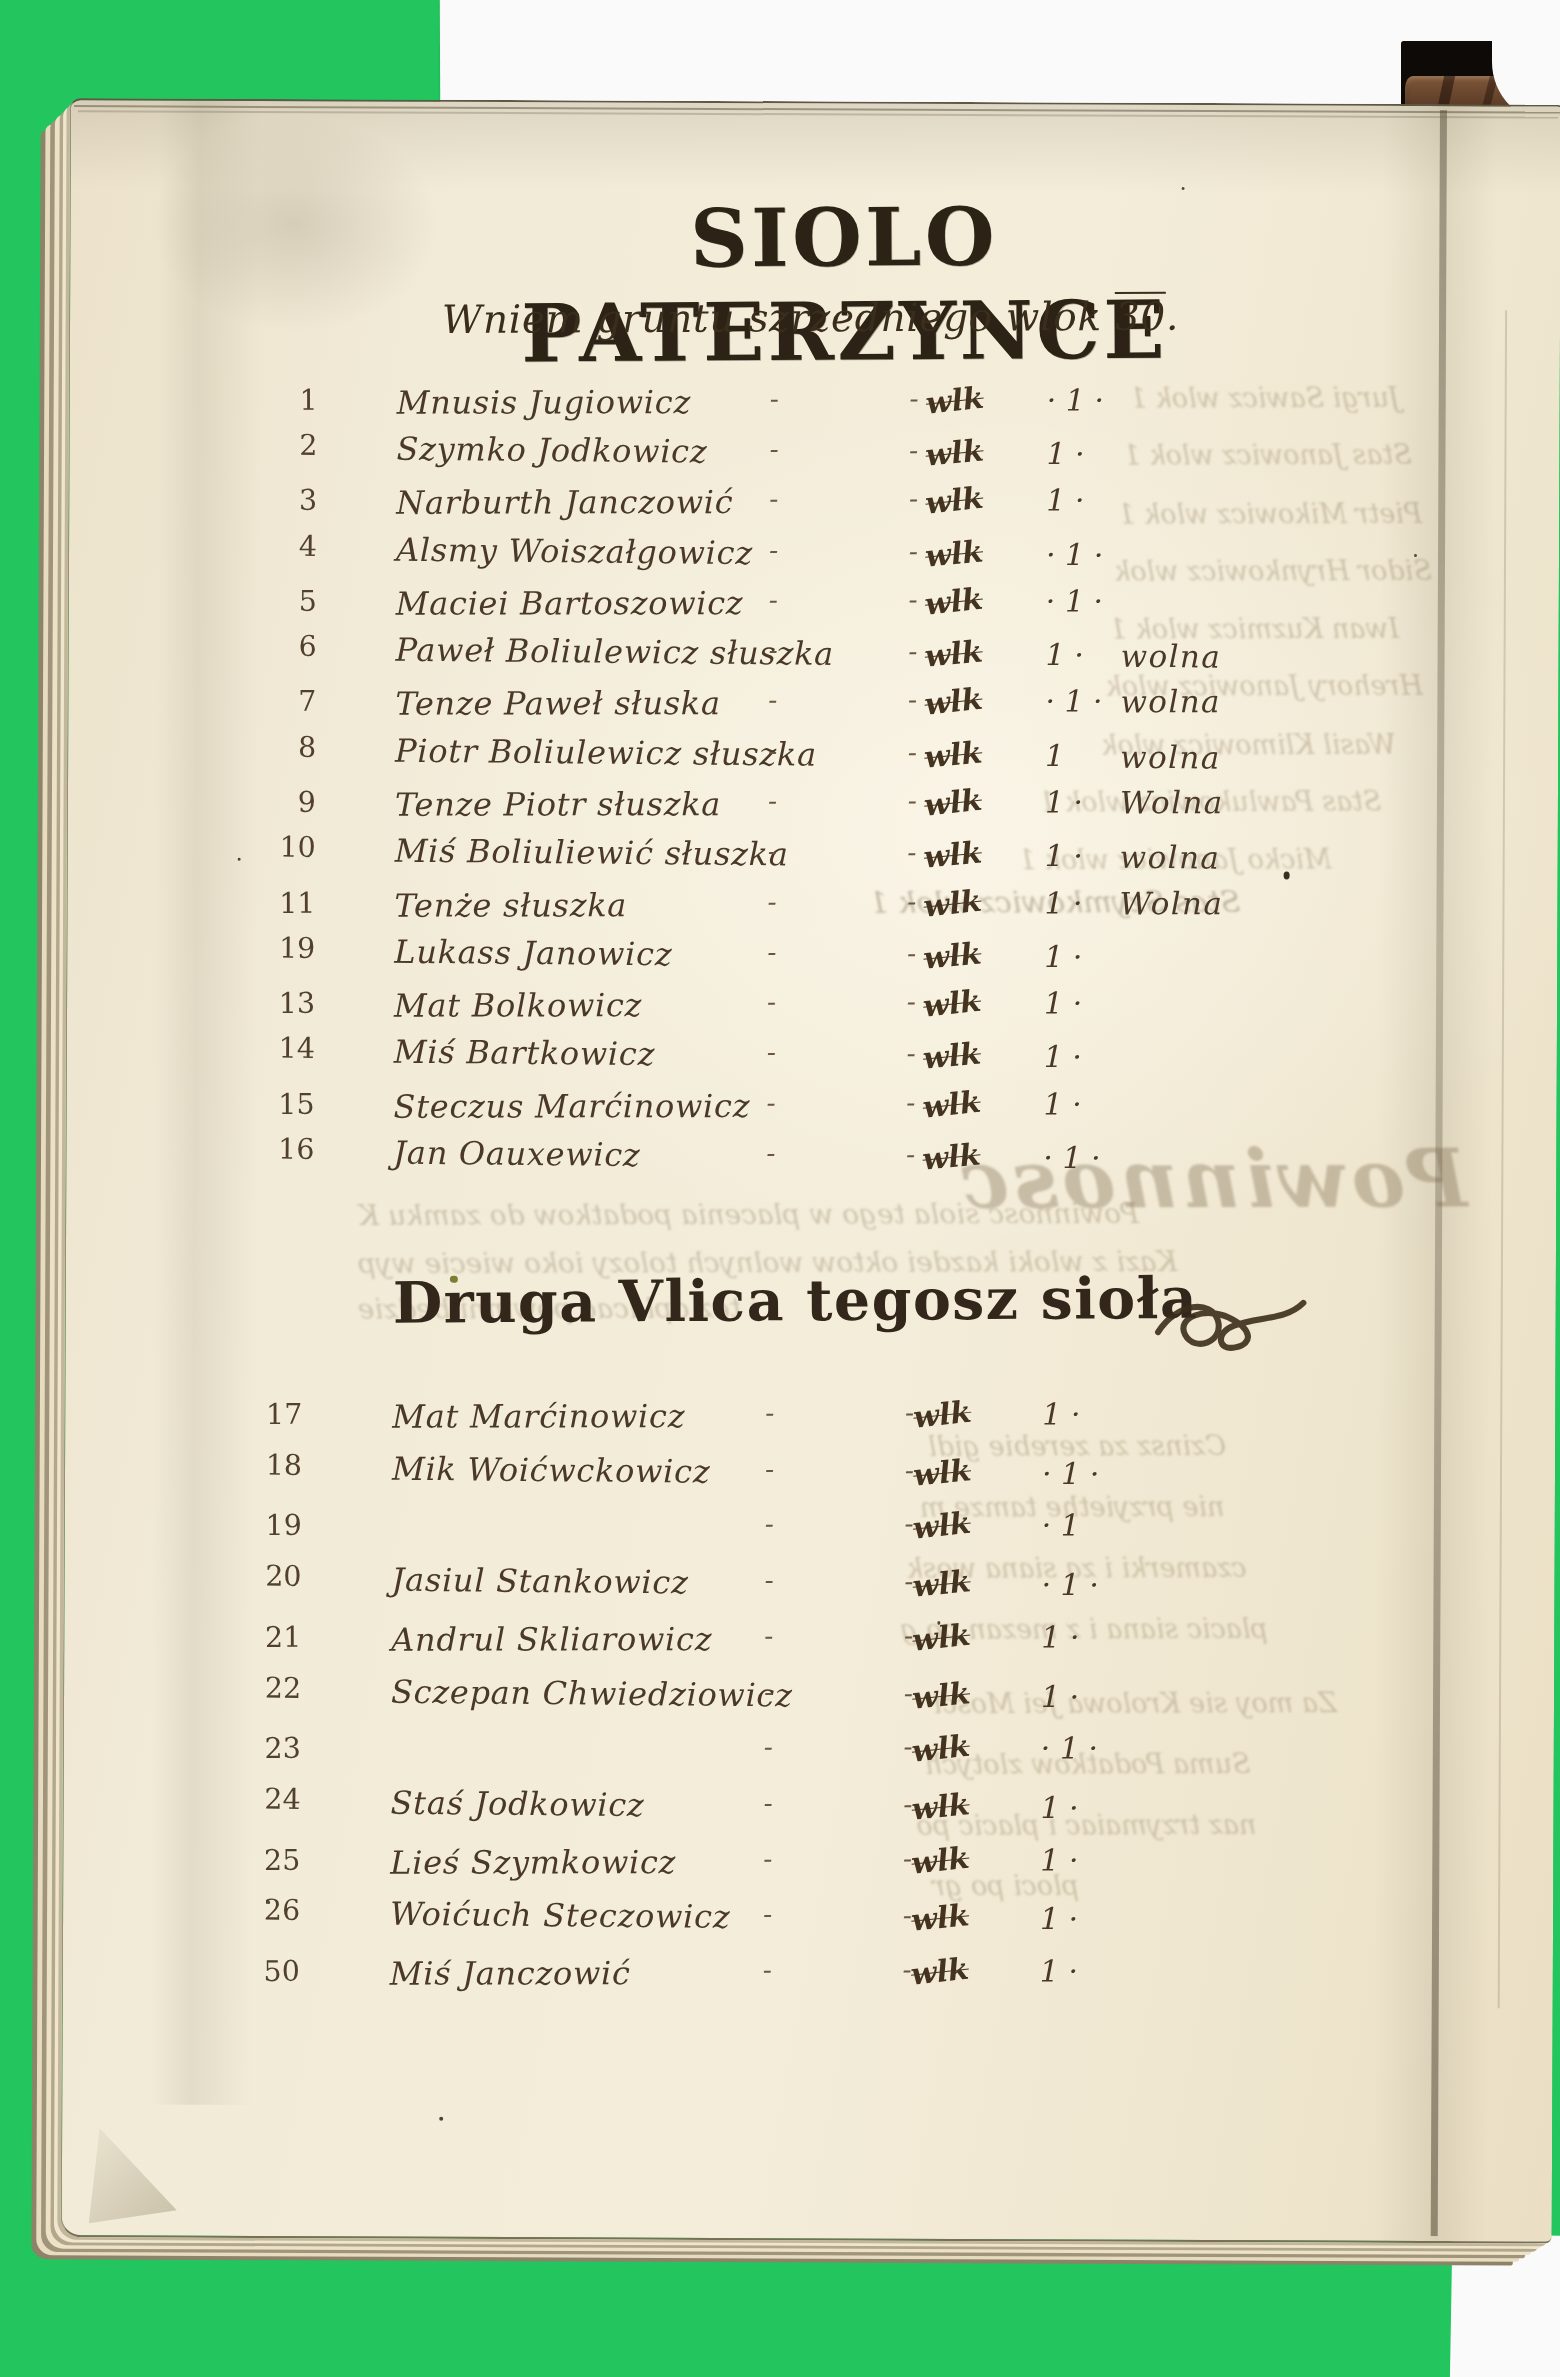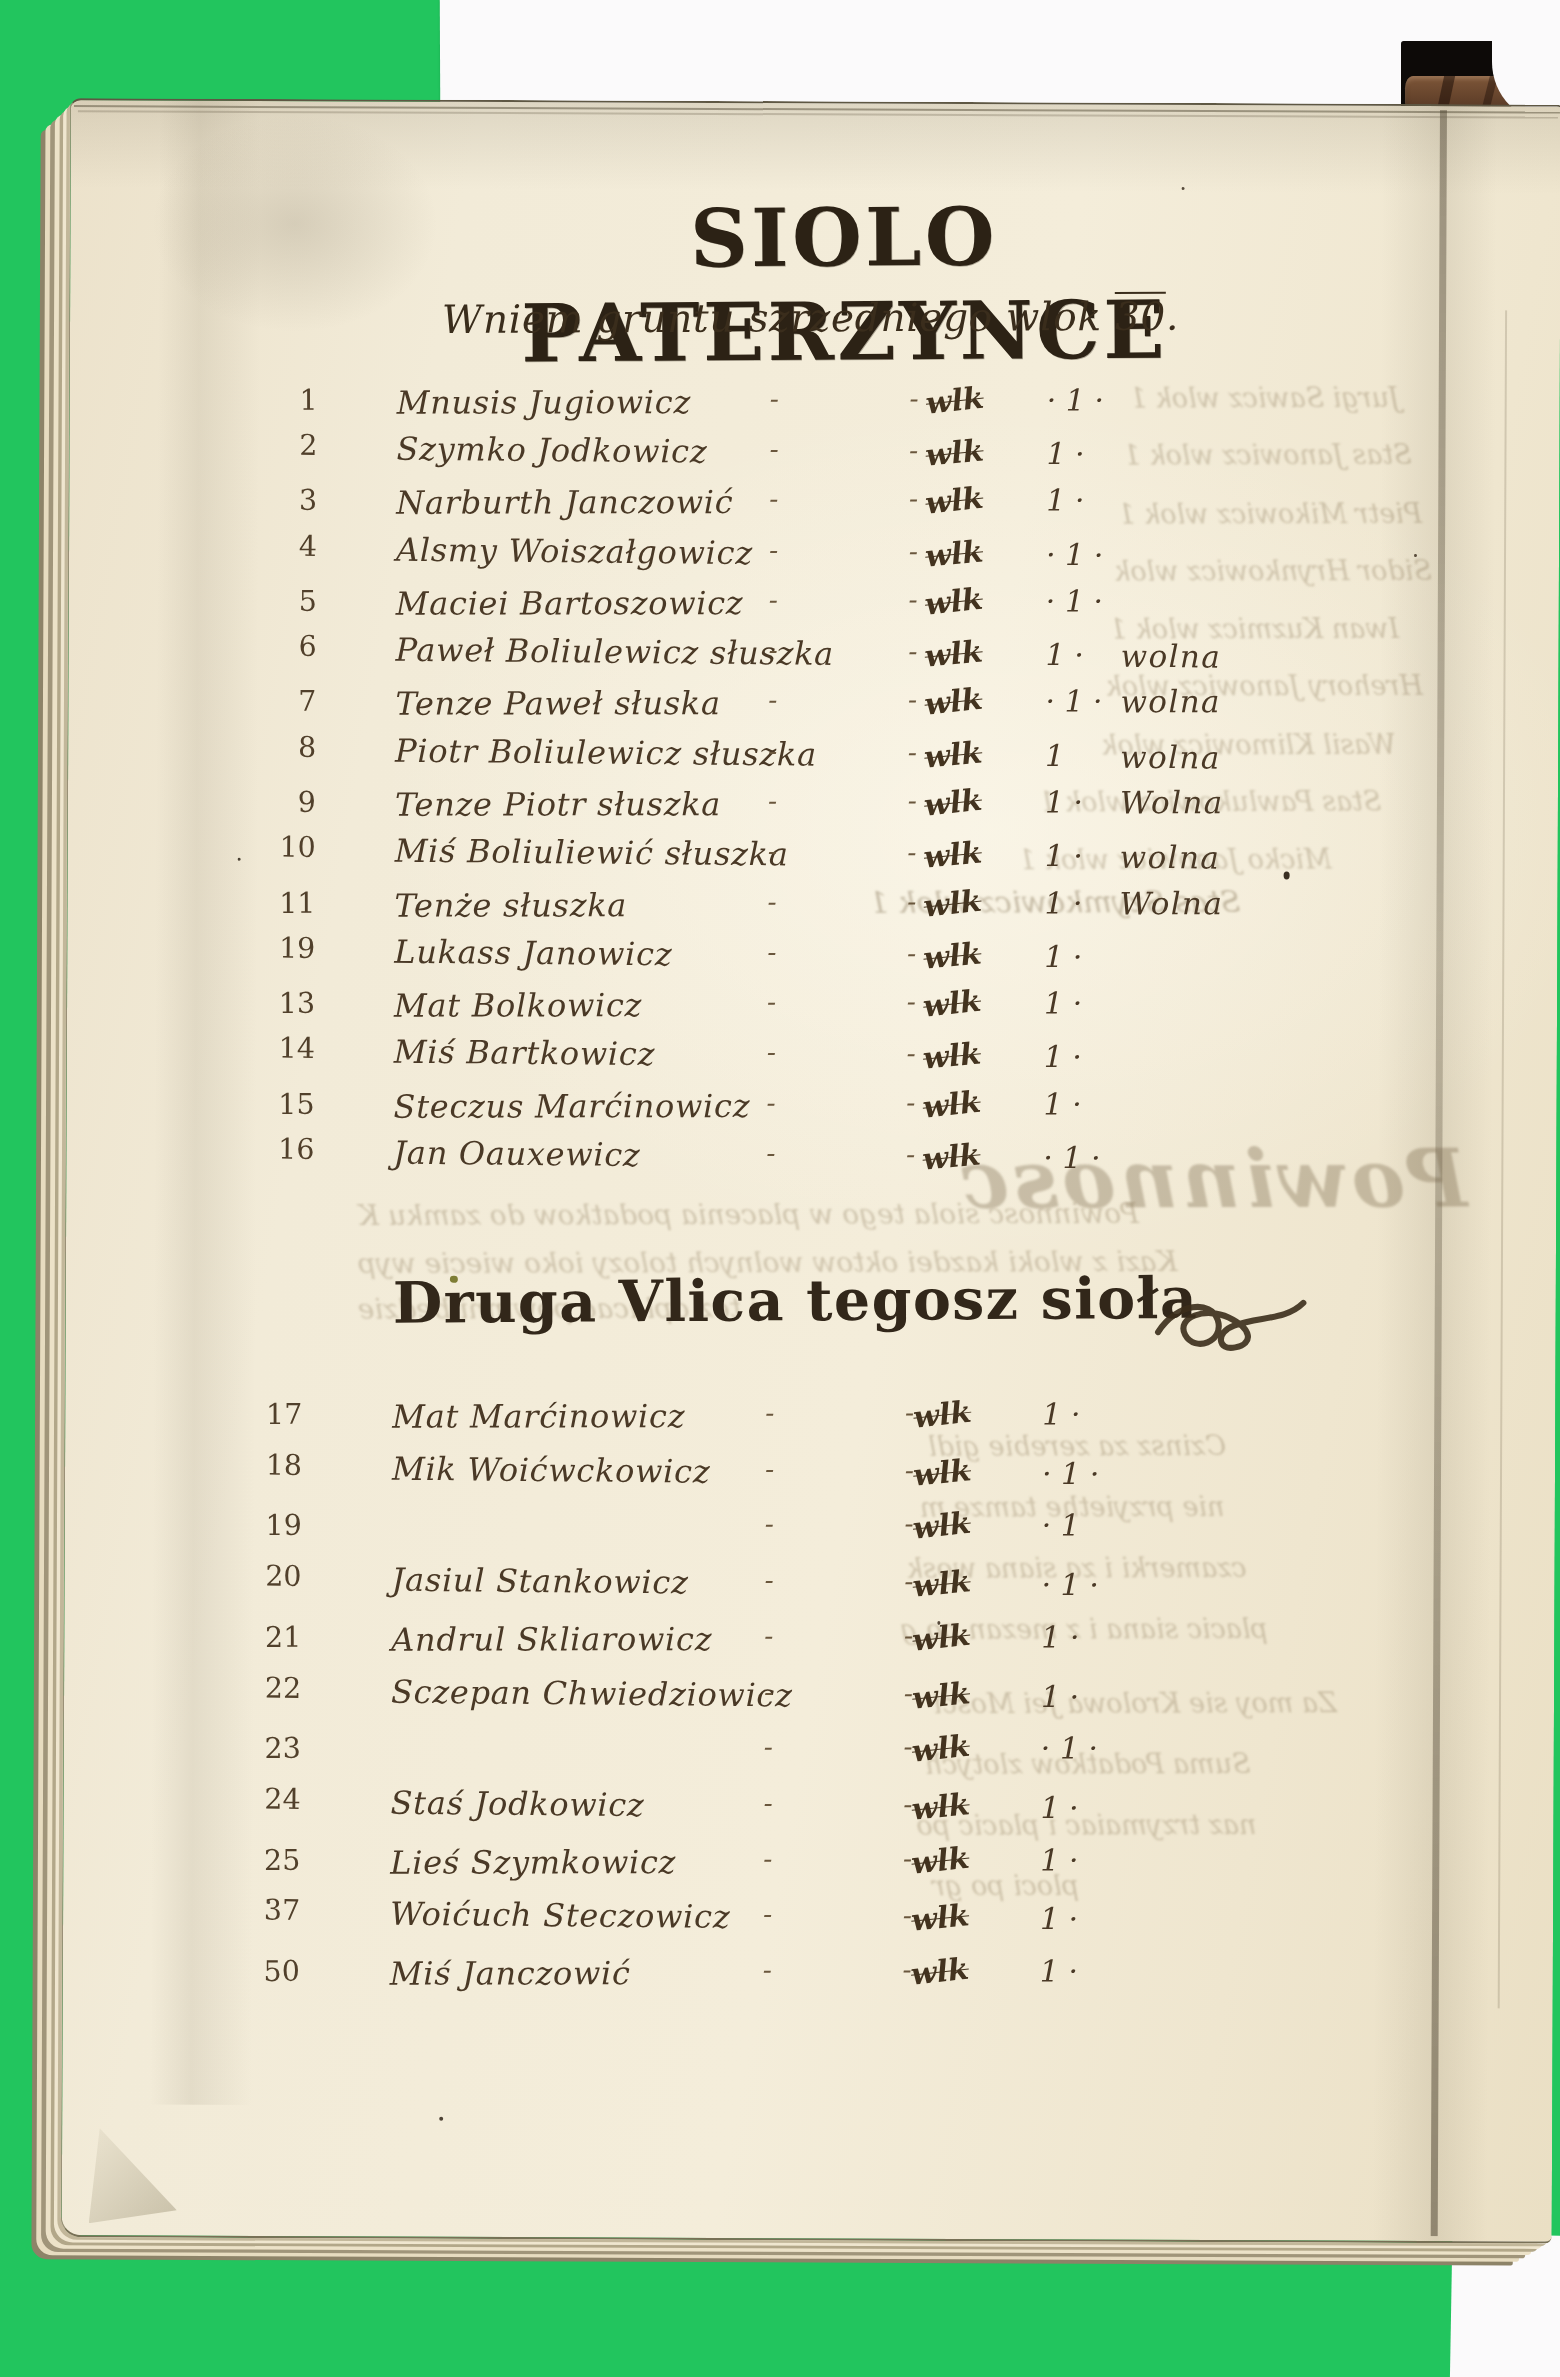--- a/index.html
+++ b/index.html
@@ -357,21 +357,21 @@
   </div>
           <div class="row" style="top: 1740px;">
     <span class="num">25</span>
     <span class="name">Lieś Szymkowicz</span>
     <span class="leader">- -</span>
     <span class="unit">wlk</span>
     <span class="val">1 ·</span>
     <span class="note"></span>
   </div>
           <div class="row" style="top: 1795px;">
-    <span class="num">37</span>
+    <span class="num">26</span>
     <span class="name">Woićuch Steczowicz</span>
     <span class="leader">- -</span>
     <span class="unit">wlk</span>
     <span class="val">1 ·</span>
     <span class="note"></span>
   </div>
           <div class="row" style="top: 1851px;">
     <span class="num">50</span>
     <span class="name">Miś Janczowić</span>
     <span class="leader">- -</span>

